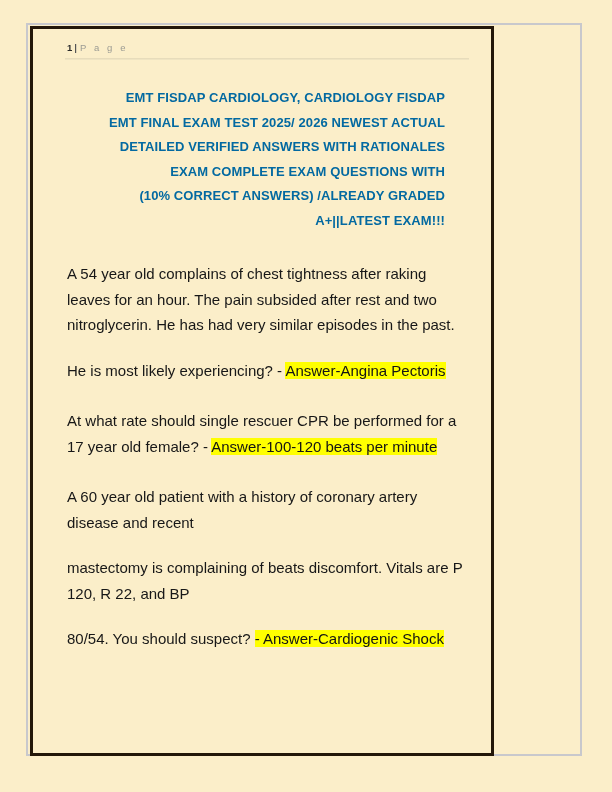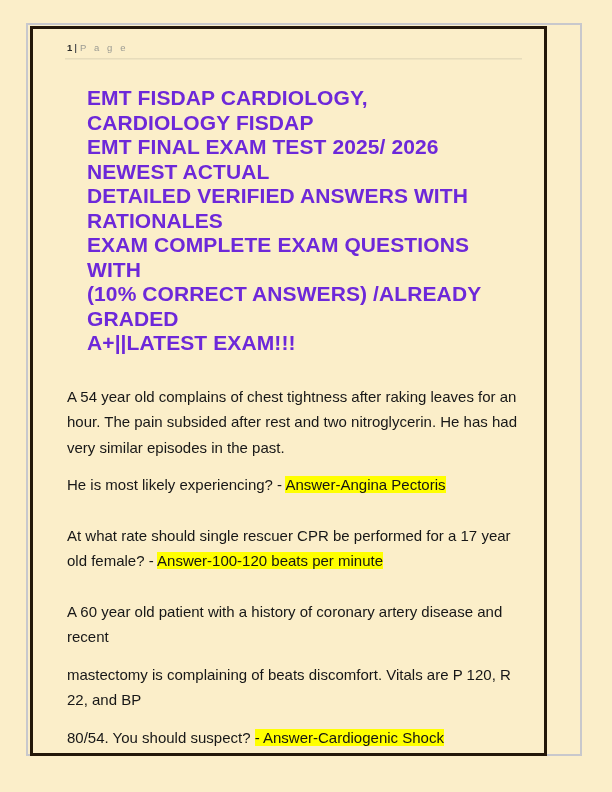--- a/index.html
+++ b/index.html
@@ -32,21 +32,21 @@
     height: 733px;
     border: 2px solid #c8c8cc;
     box-sizing: border-box;
   }
 
   
   .frame {
     position: absolute;
     left: 30px;
     top: 26px;
-    width: 517px;
+    width: 464px;
     height: 730px;
     border: 3px solid #231709;
     box-sizing: border-box;
     background: #fbeec9;
   }
 
   .page-inner {
     position: absolute;
     left: 0; top: 0;
     right: 0; bottom: 0;
@@ -79,24 +79,24 @@
   .header-rule {
     height: 1px;
     background: #efe4c2;
     border-top: 1px solid #e7dcbb;
     margin: 0 -4px 0 -2px;
   }
 
   
   .doc-title {
     margin: 26px 20px 0 20px;
-    text-align: left;
-    color: #6d28d9;
+    text-align: right;
+    color: #0369a1;
     font-weight: bold;
-    font-size: 21px;
+    font-size: 13px;
     line-height: 24.5px;
     letter-spacing: 0.1px;
   }
 
   
   .body-content {
     margin-top: 28px;
     font-size: 15px;
     line-height: 25.5px;
     color: #171717;
@@ -104,21 +104,21 @@
   .qa-block {
     margin-bottom: 25px;
   }
   .qa-block:last-child {
     margin-bottom: 0;
   }
   .para {
     margin: 0 0 1px 0;
   }
   .para + .para {
-    margin-top: 12px;
+    margin-top: 20px;
   }
   .hl {
     background: #ffff00;
     color: #141414;
     box-decoration-break: clone;
     -webkit-box-decoration-break: clone;
   }
 </style>
 </head>
 <body>

